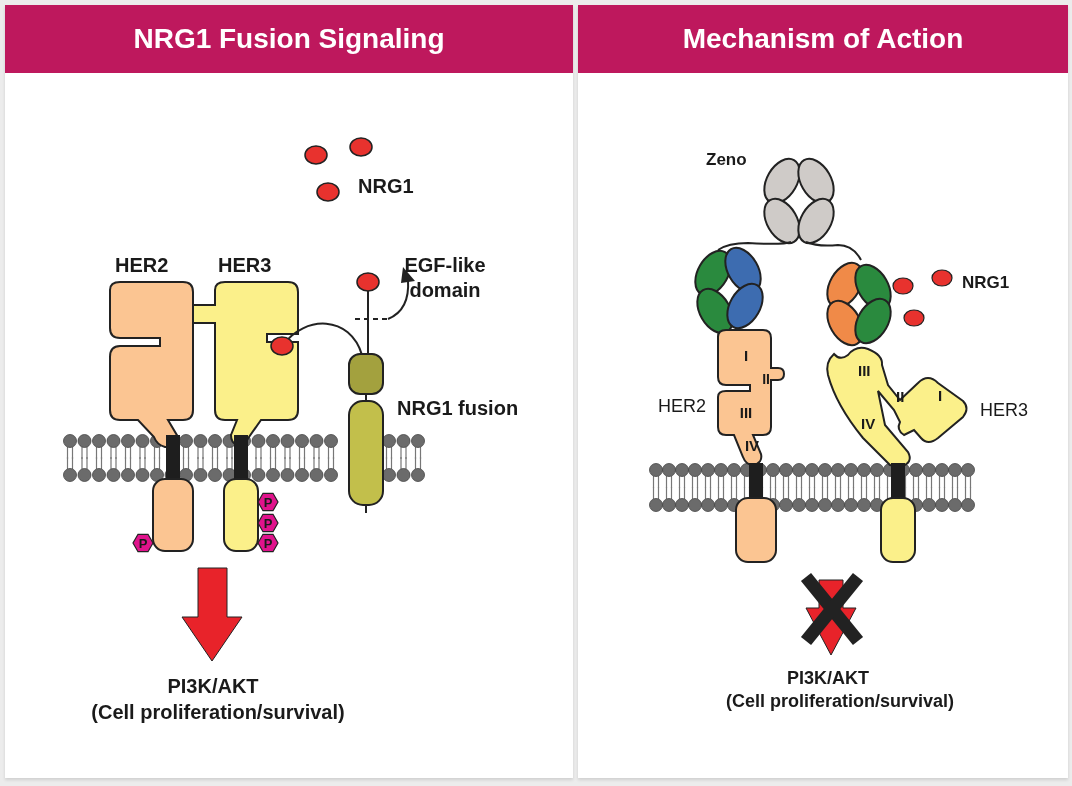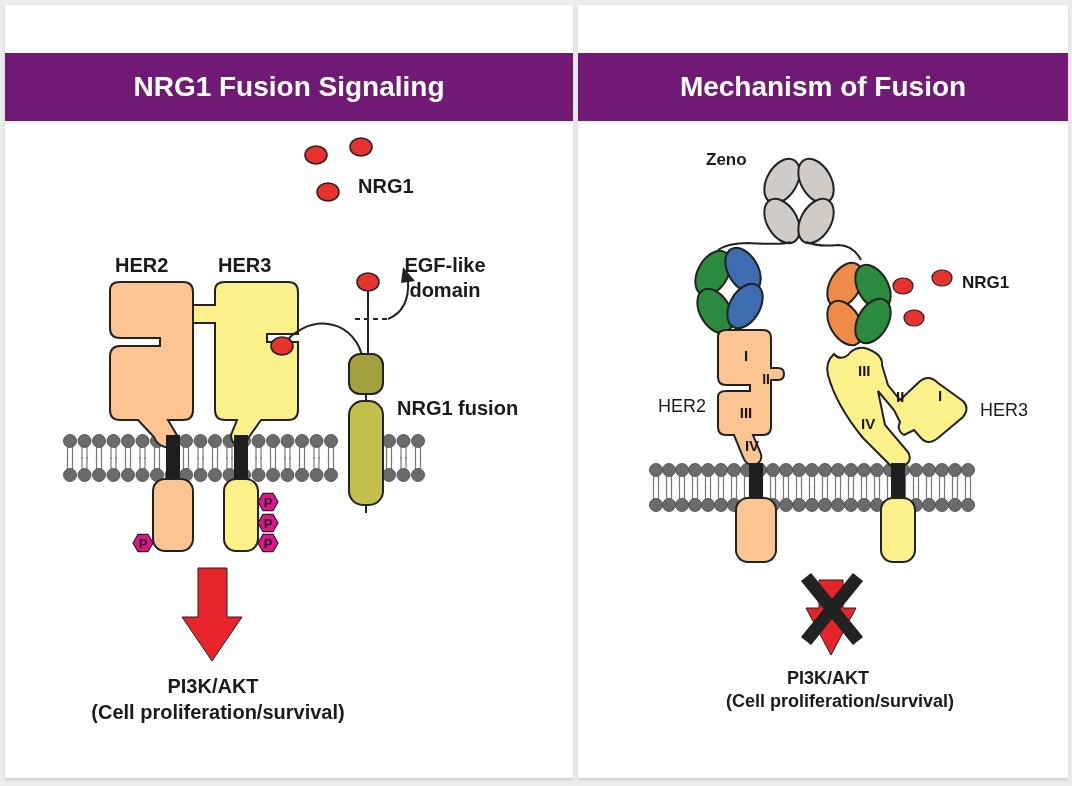--- a/index.html
+++ b/index.html
@@ -1,22 +1,22 @@
 <!DOCTYPE html>
 <html><head>
 <meta charset="utf-8">
 <style>
   html, body { margin:0; padding:0; }
   body { width:1072px; height:786px; background:#ececec; position:relative; overflow:hidden;
          font-family:"Liberation Sans", sans-serif; }
   .panel { position:absolute; background:#ffffff; box-shadow:0 2px 3px rgba(0,0,0,0.12); }
   #panel-left  { left:5px;   top:5px; width:568px; height:773px; }
   #panel-right { left:578px; top:5px; width:490px; height:773px; }
-  .panel-header { position:absolute; left:0; top:0; right:0; height:68px; background:#701a75;
-                  color:#ffffff; font-weight:bold; font-size:28px; text-align:center; line-height:68px;margin-top:48px; }
+  .panel-header { position:absolute; left:0; top:0; right:0; height:68px; background:#be185d;
+                  color:#ffffff; font-weight:bold; font-size:28px; text-align:center; line-height:68px; }
   svg.diagram { position:absolute; left:0; top:0; }
   svg text { font-family:"Liberation Sans", sans-serif; fill:#1a1a1a; }
   .lbl-bold { font-weight:bold; font-size:20px; }
   .lbl-reg  { font-size:18px; }
   .lbl-roman { font-weight:bold; font-size:15px; }
 </style>
 </head>
 <body>
 
 <div class="panel" id="panel-left">
@@ -210,21 +210,21 @@
       </g>
 
     <polygon points="193,563 222,563 222,612 237,612 207,656 177,612 193,612" fill="#e8232a" stroke="#222" stroke-width="1"></polygon>
 
     <text class="lbl-bold" x="208" y="688" text-anchor="middle">PI3K/AKT</text>
     <text class="lbl-bold" x="213" y="714" text-anchor="middle">(Cell proliferation/survival)</text>
   </svg>
 </div>
 
 <div class="panel" id="panel-right">
-  <div class="panel-header">Mechanism of Fusion</div>
+  <div class="panel-header">Mechanism of Action</div>
   <svg class="diagram" width="490" height="773">
     <g id="membrane-right">
         <line x1="75.5" x2="75.5" y1="471" y2="483" stroke="#777" stroke-width="1.2"></line>
         <line x1="80.5" x2="80.5" y1="471" y2="483" stroke="#777" stroke-width="1.2"></line>
         <circle cx="78" cy="465" r="6.5" fill="#6b6b6b" stroke="#444" stroke-width="0.8"></circle>
         <line x1="75.5" x2="75.5" y1="494" y2="482" stroke="#777" stroke-width="1.2"></line>
         <line x1="80.5" x2="80.5" y1="494" y2="482" stroke="#777" stroke-width="1.2"></line>
         <circle cx="78" cy="500" r="6.5" fill="#6b6b6b" stroke="#444" stroke-width="0.8"></circle>
         <line x1="88.5" x2="88.5" y1="471" y2="483" stroke="#777" stroke-width="1.2"></line>
         <line x1="93.5" x2="93.5" y1="471" y2="483" stroke="#777" stroke-width="1.2"></line>

